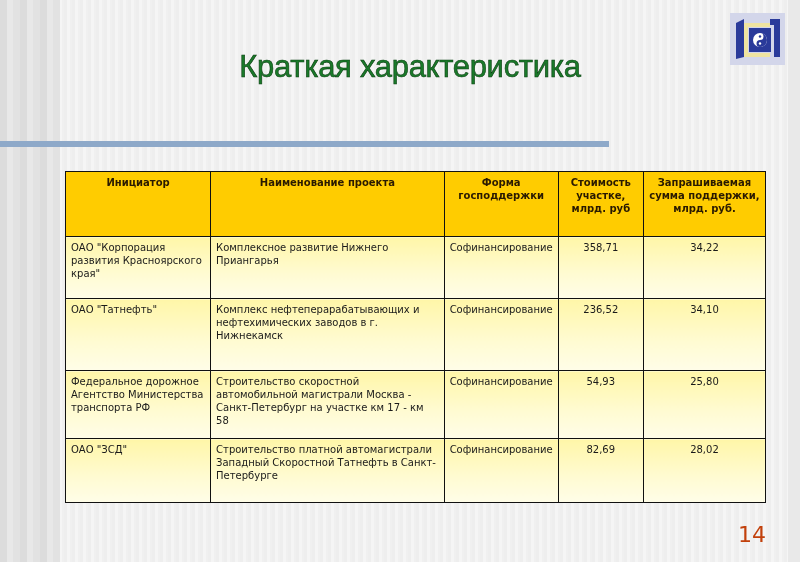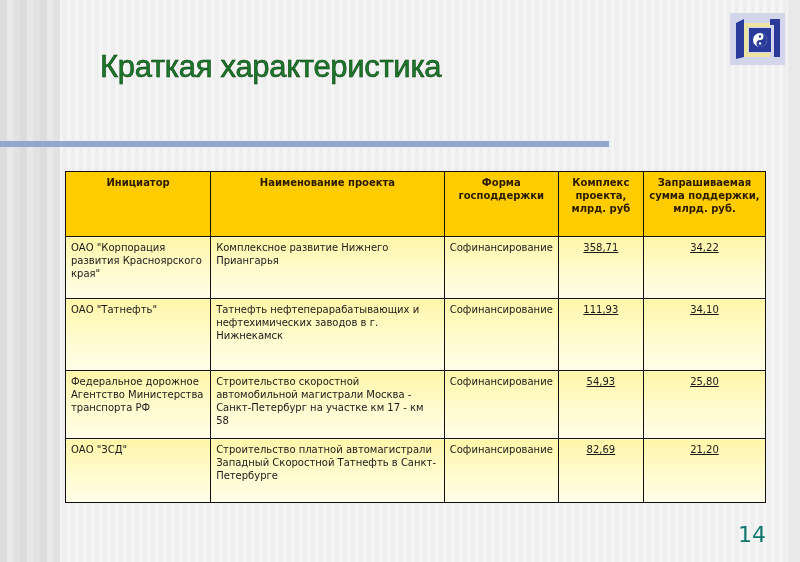--- a/index.html
+++ b/index.html
@@ -38,21 +38,21 @@
     .logo {
       position: absolute;
       left: 730px; top: 13px;
       width: 55px; height: 52px;
       background: #d3d6ea;
     }
     .title {
       position: absolute;
       left: 100px; top: 50px;
       width: 620px;
-      text-align: left;
+      text-align: center;
       font-family: "Liberation Sans", sans-serif;
       font-size: 31px;
       line-height: 33px;
       color: #1a7a2a;
       -webkit-text-stroke: 0.6px #0b3d10;
       letter-spacing: -0.3px;
     }
     .divider {
       position: absolute;
       left: 0; top: 141px;
@@ -76,26 +76,26 @@
     table.projects th {
       background: #ffcc00;
       font-weight: bold;
       text-align: center;
       height: 56px;
       color: #2a1a00;
     }
     table.projects td {
       background: linear-gradient(180deg, #fff6a8 0%, #fffbd2 60%, #fffde8 100%);
     }
-    td.num { text-align: center; text-decoration: underline; }
+    td.num { text-align: center; }
     .page-num {
       position: absolute;
       left: 738px; top: 522px;
       font-size: 22px;
-      color: #0f766e;
+      color: #c2410c;
     }
   </style>
 </head>
 <body>
 
 <div class="left-band"></div>
 <div class="right-band"></div>
 
 <div class="logo">
   <svg width="55" height="52" viewBox="0 0 55 52">
@@ -123,49 +123,49 @@
     <col style="width:238px">
     <col style="width:106px">
     <col style="width:86px">
     <col style="width:123px">
   </colgroup>
   <thead>
     <tr>
       <th>Инициатор</th>
       <th>Наименование проекта</th>
       <th>Форма господдержки</th>
-      <th>Комплекс проекта, млрд. руб</th>
+      <th>Стоимость участке, млрд. руб</th>
       <th>Запрашиваемая сумма поддержки, млрд. руб.</th>
     </tr>
   </thead>
   <tbody>
     <tr style="height:62px">
       <td>ОАО "Корпорация развития Красноярского края"</td>
       <td>Комплексное развитие Нижнего Приангарья</td>
       <td>Софинансирование</td>
       <td class="num">358,71</td>
       <td class="num">34,22</td>
     </tr>
     <tr style="height:72px">
       <td>ОАО "Татнефть"</td>
-      <td>Татнефть нефтеперарабатывающих и нефтехимических заводов в г. Нижнекамск</td>
+      <td>Комплекс нефтеперарабатывающих и нефтехимических заводов в г. Нижнекамск</td>
       <td>Софинансирование</td>
-      <td class="num">111,93</td>
+      <td class="num">236,52</td>
       <td class="num">34,10</td>
     </tr>
     <tr style="height:68px">
       <td>Федеральное дорожное Агентство Министерства транспорта РФ</td>
       <td>Строительство скоростной автомобильной магистрали Москва - Санкт-Петербург на участке км 17 - км 58</td>
       <td>Софинансирование</td>
       <td class="num">54,93</td>
       <td class="num">25,80</td>
     </tr>
     <tr style="height:64px">
       <td>ОАО "ЗСД"</td>
       <td>Строительство платной автомагистрали Западный Скоростной Татнефть в Санкт-Петербурге</td>
       <td>Софинансирование</td>
       <td class="num">82,69</td>
-      <td class="num">21,20</td>
+      <td class="num">28,02</td>
     </tr>
   </tbody>
 </table>
 
 <div class="page-num">14</div>
 
 </body></html>

